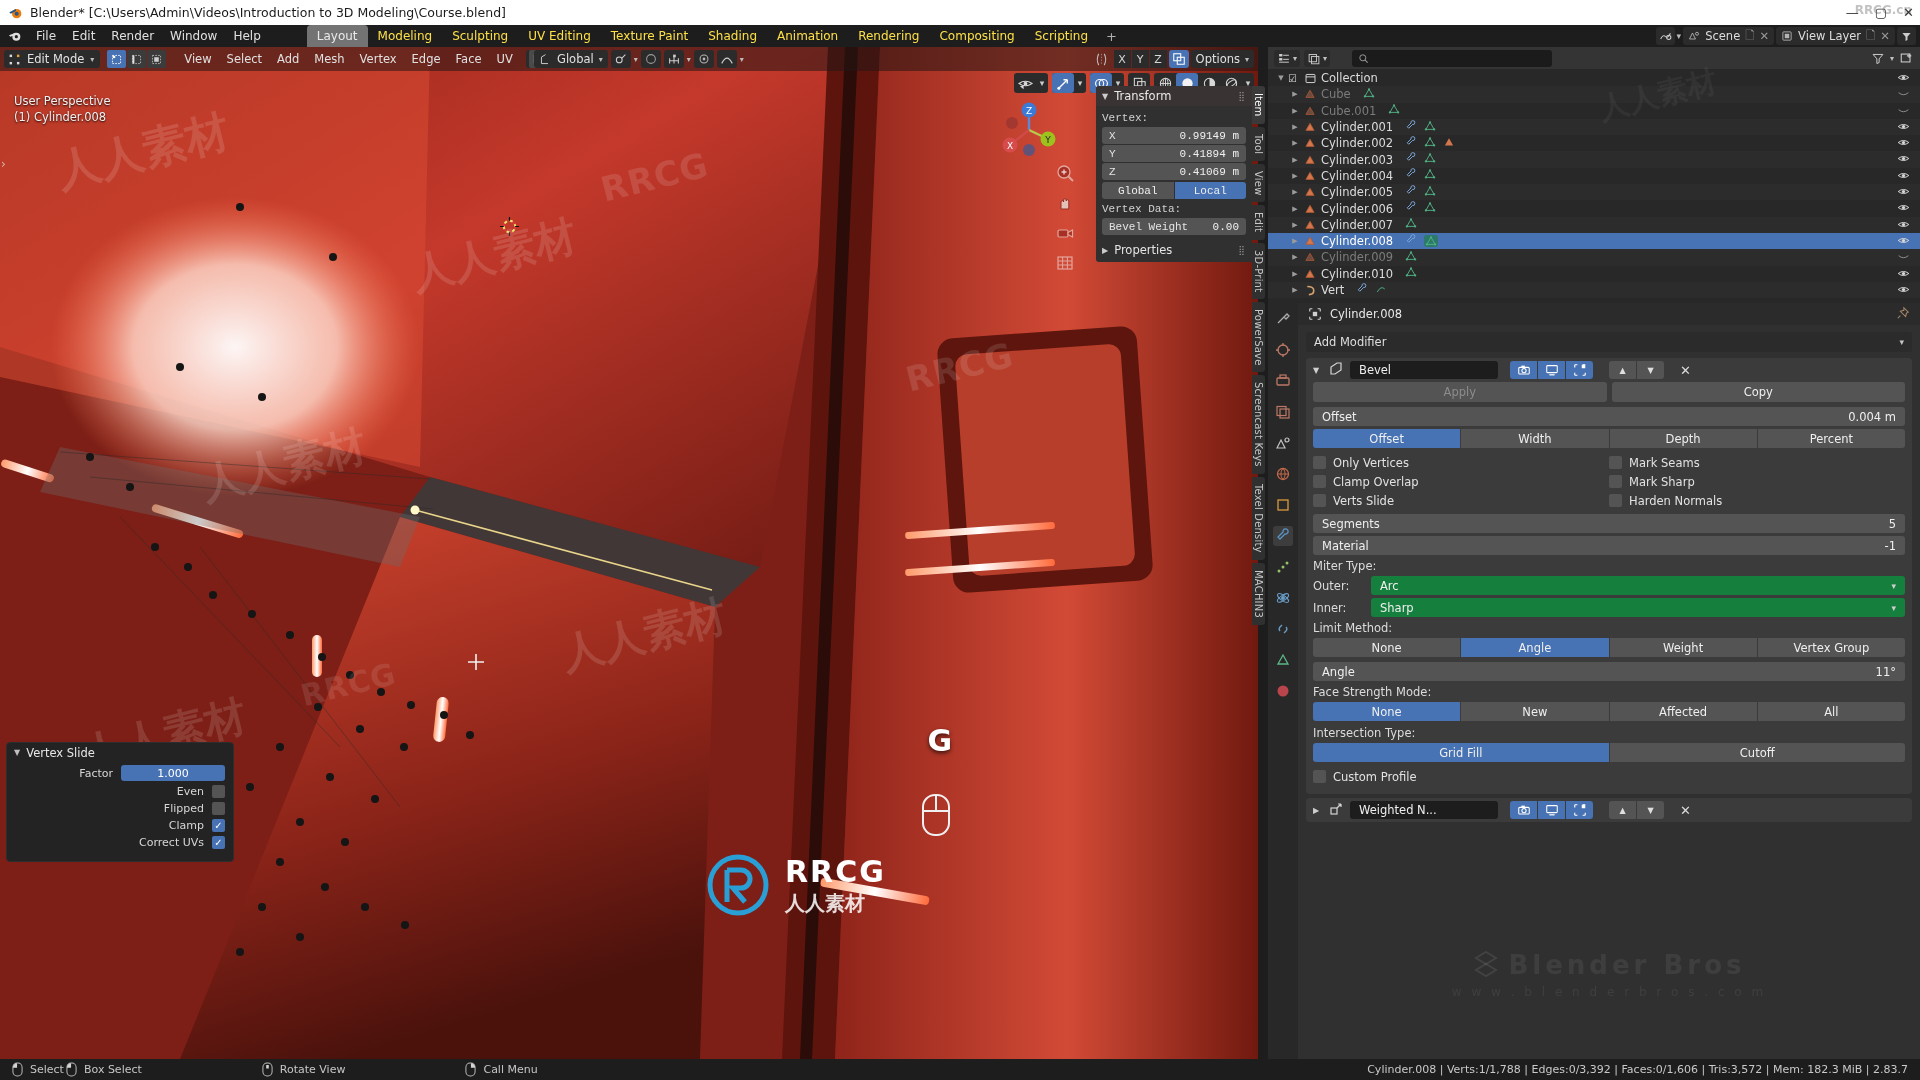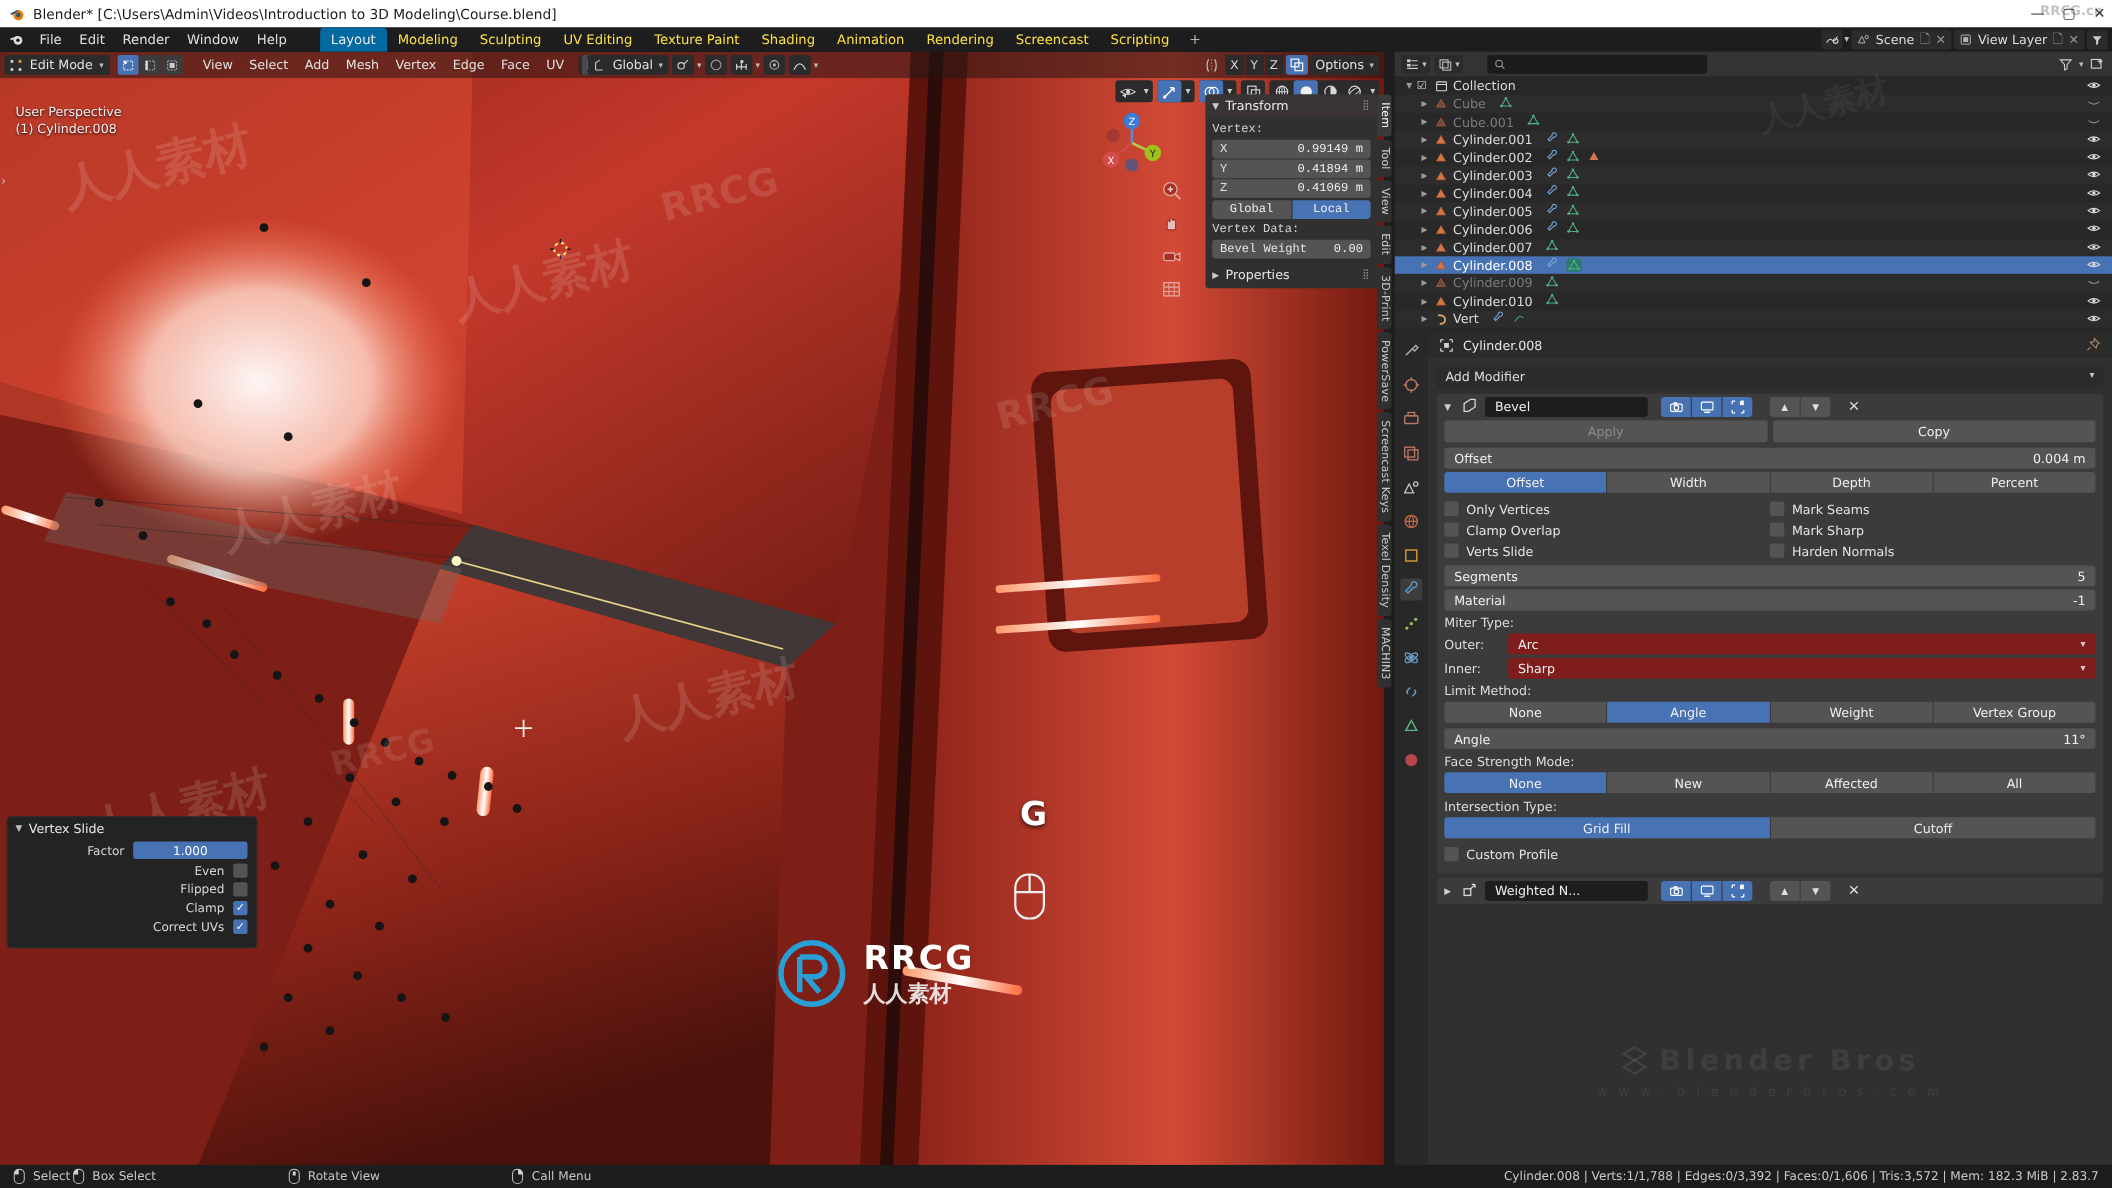--- a/index.html
+++ b/index.html
@@ -31,21 +31,21 @@
     position:absolute; left:0; top:25px; width:1920px; height:22px;
     background:#1d1d1d; display:flex; align-items:center; padding-left:4px;
   }
   .blender-ico { width:18px; height:16px; margin:0 4px 0 2px; }
   .menu-item { padding:2px 8px; color:#e0e0e0; font-size:12px; white-space:nowrap; border-radius:3px; }
   .wsp-tabs { display:flex; align-items:center; margin-left:22px; height:22px; }
   .wsp-tab {
     padding:3px 10px; font-size:12px; color:#fde047; white-space:nowrap;
     border-radius:4px 4px 0 0; height:22px; display:flex; align-items:center;
   }
-  .wsp-tab.active { background:#0369a1; color:#e9e9e9; }
+  .wsp-tab.active { background:#737373; color:#e9e9e9;margin-left:16px; }
   .wsp-add { color:#b0b0b0; padding:0 8px; font-size:13px; }
   .topbar-right { position:absolute; right:4px; top:0; height:22px; display:flex; align-items:center; gap:2px; }
   .scene-field, .layer-field {
     display:flex; align-items:center; height:18px; background:#2b2b2b; border-radius:3px;
     padding:0 5px; gap:5px; color:#ddd; font-size:11.5px;
   }
   .mini-ico { opacity:.85; display:inline-flex; align-items:center; }
   .sqbtn { width:19px; height:18px; background:#2b2b2b; border-radius:3px; display:flex; align-items:center; justify-content:center; color:#cfcfcf; font-size:11px; }
 
   
@@ -203,21 +203,21 @@
   .mseg div:first-child { border-radius:3px 0 0 3px; }
   .mseg div:last-child { border-radius:0 3px 3px 0; }
   .mseg div.on { background:#4772b3; }
   .mchecks { display:flex; margin-bottom:4px; }
   .mchecks .col { flex:1; }
   .mcheck { display:flex; align-items:center; gap:7px; height:19px; font-size:11.5px; color:#e2e2e2; }
   .cbox { width:13px; height:13px; background:#545454; border-radius:2px; flex:none; }
   .mlabel { font-size:11.5px; color:#dcdcdc; margin:4px 0 3px; }
   .mdrop-row { display:flex; align-items:center; gap:6px; margin-bottom:3px; }
   .mdrop-row .lb { width:52px; font-size:11.5px; color:#dcdcdc; }
-  .mdrop { flex:1; height:19px; background:#7f1d1d; border-radius:3px; display:flex; align-items:center; padding:0 9px; font-size:11.5px; color:#efefef; }
+  .mdrop { flex:1; height:19px; background:#15803d; border-radius:3px; display:flex; align-items:center; padding:0 9px; font-size:11.5px; color:#efefef; }
   .mdrop .car { margin-left:auto; color:#cfcfcf; font-size:9px; }
 
   .watermark-bb { position:absolute; left:0; right:0; bottom:60px; text-align:center; color:rgba(255,255,255,.07); }
   .watermark-bb .l1 { font-size:26px; letter-spacing:4px; font-weight:bold; }
   .watermark-bb .l2 { font-size:12px; letter-spacing:3px; margin-top:5px; }
 
   
   .statusbar { position:absolute; left:0; bottom:0; width:1920px; height:21px; background:#1d1d1d; display:flex; align-items:center; font-size:11px; color:#c6c6c6; }
   .sb-item { display:flex; align-items:center; gap:7px; }
   .sb-stats { margin-left:auto; margin-right:12px; color:#c9c9c9; font-size:11px; white-space:nowrap; }
@@ -263,21 +263,21 @@
       </div>
   <div class="wsp-tabs" id="wsp">
         <div class="wsp-tab active">Layout</div>
         <div class="wsp-tab">Modeling</div>
         <div class="wsp-tab">Sculpting</div>
         <div class="wsp-tab">UV Editing</div>
         <div class="wsp-tab">Texture Paint</div>
         <div class="wsp-tab">Shading</div>
         <div class="wsp-tab">Animation</div>
         <div class="wsp-tab">Rendering</div>
-        <div class="wsp-tab">Screencast</div>
+        <div class="wsp-tab">Compositing</div>
         <div class="wsp-tab">Scripting</div>
       </div>
   <div class="wsp-add">+</div>
 
   <div class="topbar-right">
     <div class="sqbtn">
       <svg width="13" height="13" viewBox="0 0 16 16">
             <path d="M2 11 q3-6 6-3 t6-4" stroke="#ccc" fill="none" stroke-width="1.3"></path>
             <circle cx="12" cy="9" r="2.6" stroke="#ccc" fill="none" stroke-width="1.3"></circle>
           </svg>

